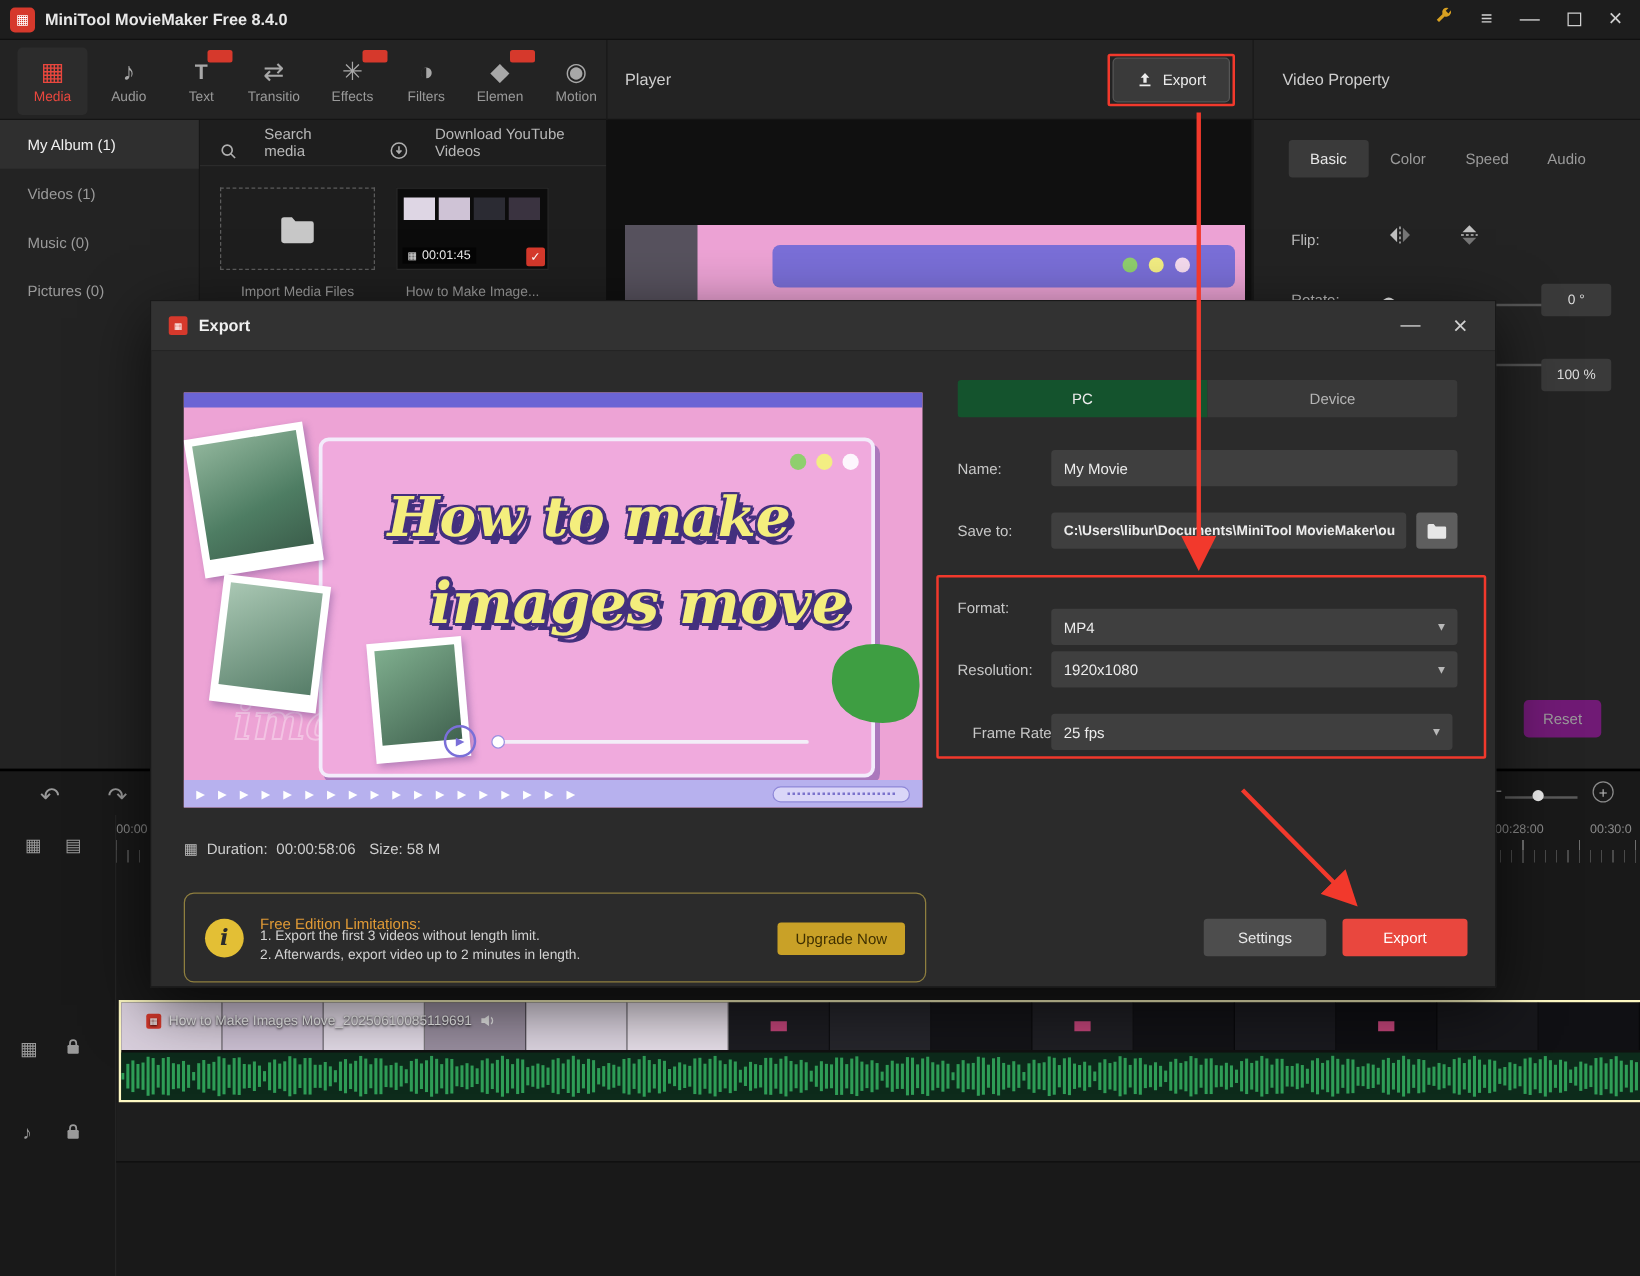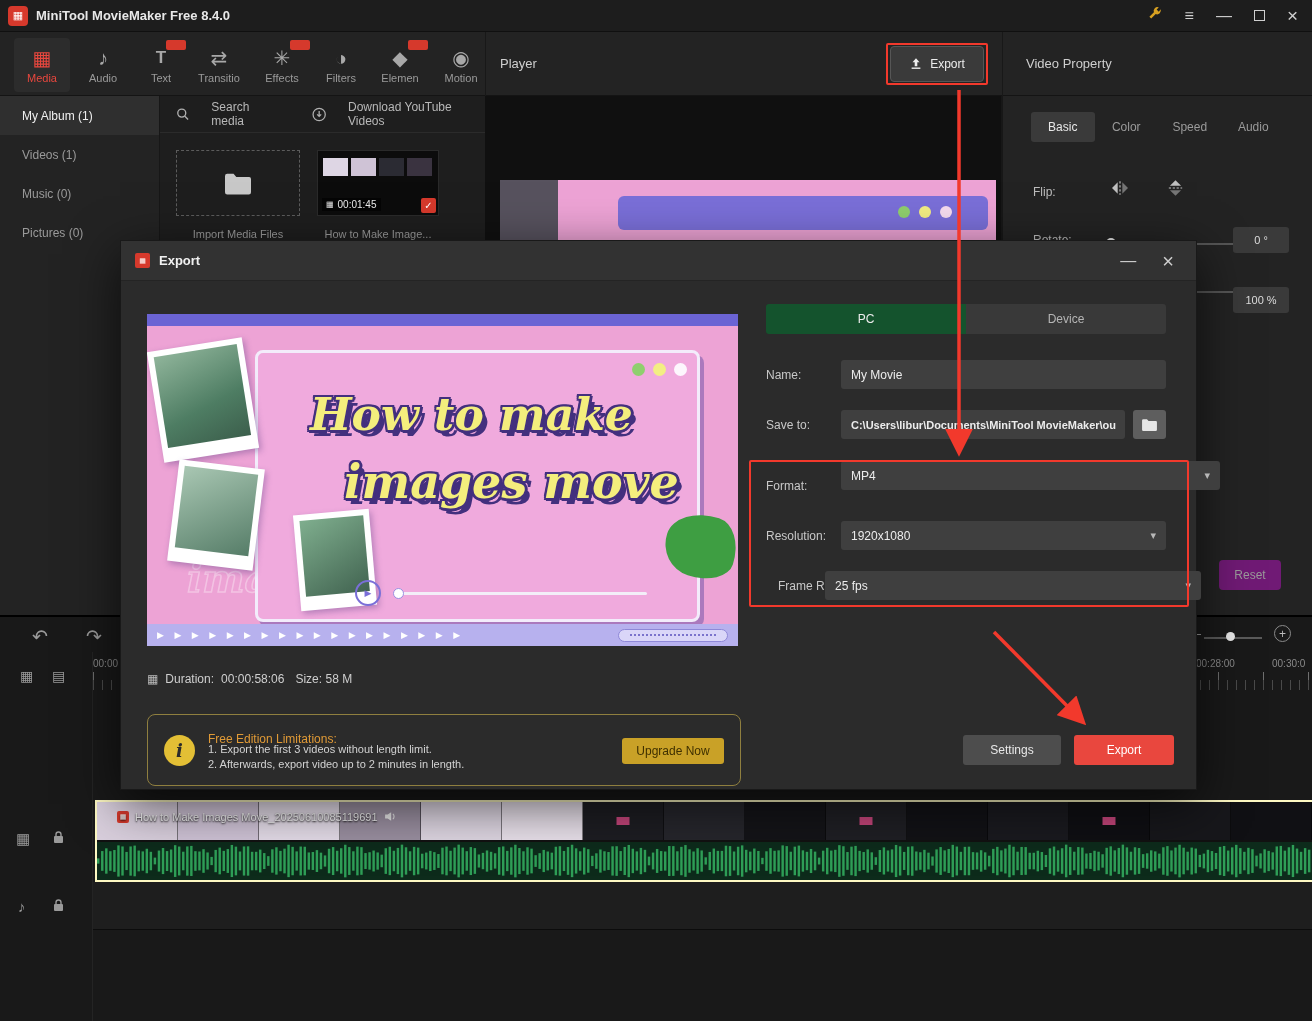--- a/index.html
+++ b/index.html
@@ -34,21 +34,21 @@
   .export-top{left:890px;top:46px;width:94px;height:36px;background:#3a3a3a;border:1px solid #565656;border-radius:4px;display:flex;align-items:center;justify-content:center;gap:7px;color:#ededed;font-size:12px;}
 
   
   .sidebar{left:0;top:96px;width:160px;height:519px;background:#232323;border-right:1px solid #171717;}
   .side-item{height:39px;display:flex;align-items:center;padding-left:22px;font-size:12px;color:#9a9a9a;}
   .side-item.active{background:#2f2f2f;color:#f0f0f0;}
 
   
   .mediapanel{left:160px;top:96px;width:325px;height:519px;background:#1e1e1e;}
   .media-topbar{height:37px;border-bottom:1px solid #2b2b2b;display:flex;align-items:center;gap:30px;padding-left:16px;}
-  .m-tool{display:flex;align-items:center;gap:22px;font-size:12px;color:#b8b8b8;}
+  .m-tool{display:flex;align-items:flex-end;gap:22px;font-size:12px;color:#b8b8b8;}
   .import-box{left:16px;top:54px;width:124px;height:66px;border:1px dashed #5c5c5c;display:flex;align-items:center;justify-content:center;}
   .media-caption{font-size:11px;color:#9a9a9a;text-align:center;}
   .vidcard{left:157px;top:54px;width:122px;height:66px;background:#0c0c0c;border:1px solid #2a2a2a;}
   .slides{position:absolute;left:5px;top:7px;display:flex;gap:3px;}
   .slide{width:25px;height:18px;}
   .dur-badge{position:absolute;left:4px;bottom:4px;display:flex;align-items:center;gap:4px;background:rgba(0,0,0,.55);padding:1px 4px;font-size:10px;color:#ececec;}
   .chk{position:absolute;right:2px;bottom:2px;width:15px;height:15px;background:#d6392c;border-radius:2px;color:#fff;font-size:10px;display:flex;align-items:center;justify-content:center;}
 
   
   .playerpanel{left:485px;top:96px;width:517px;height:519px;background:#101010;border-right:1px solid #171717;}
@@ -753,33 +753,33 @@
     <div class="field" style="left:720px;top:169px;width:284px;font-size:11px;font-weight:bold;white-space:nowrap;overflow:hidden;">
       <span>C:\Users\libur\Documents\MiniTool MovieMaker\ou</span>
     </div>
     <div class="folderbtn" style="left:1012px;top:169px;">
       <svg width="17" height="15" viewBox="0 0 16 14">
           <path d="M1 3.2A1.2 1.2 0 0 1 2.2 2H5.6l1.5 1.8H14a1 1 0 0 1 1 1V12a1.2 1.2 0 0 1-1.2 1.2H2.2A1.2 1.2 0 0 1 1 12z" fill="#e6e6e6"></path>
         </svg>
     </div>
 
     <div class="f-label" style="left:645px;top:238px;">Format:</div>
-    <div class="field" style="left:720px;top:220px;width:379px;">
+    <div class="field" style="left:720px;top:246px;width:325px;">
       <span>MP4</span>
       <span class="chev">▾</span>
     </div>
 
     <div class="f-label" style="left:645px;top:288px;">Resolution:</div>
     <div class="field" style="left:720px;top:280px;width:325px;">
       <span>1920x1080</span>
       <span class="chev">▾</span>
     </div>
 
     <div class="f-label" style="left:645px;top:338px;margin-left:12px;">Frame Rate:</div>
-    <div class="field" style="left:704px;top:330px;width:376px;">
+    <div class="field" style="left:720px;top:330px;width:321px;">
       <span>25 fps</span>
       <span class="chev">▾</span>
     </div>
 
     <div class="btn btn-gray" style="left:842px;top:494px;width:98px;">Settings</div>
     <div class="btn btn-red" style="left:953px;top:494px;width:100px;">Export</div>
   </div>
 
   <div class="abs ann-rect" style="left:886px;top:43px;width:102px;height:42px;"></div>
   <div class="abs ann-rect" style="left:749px;top:460px;width:440px;height:147px;"></div>

